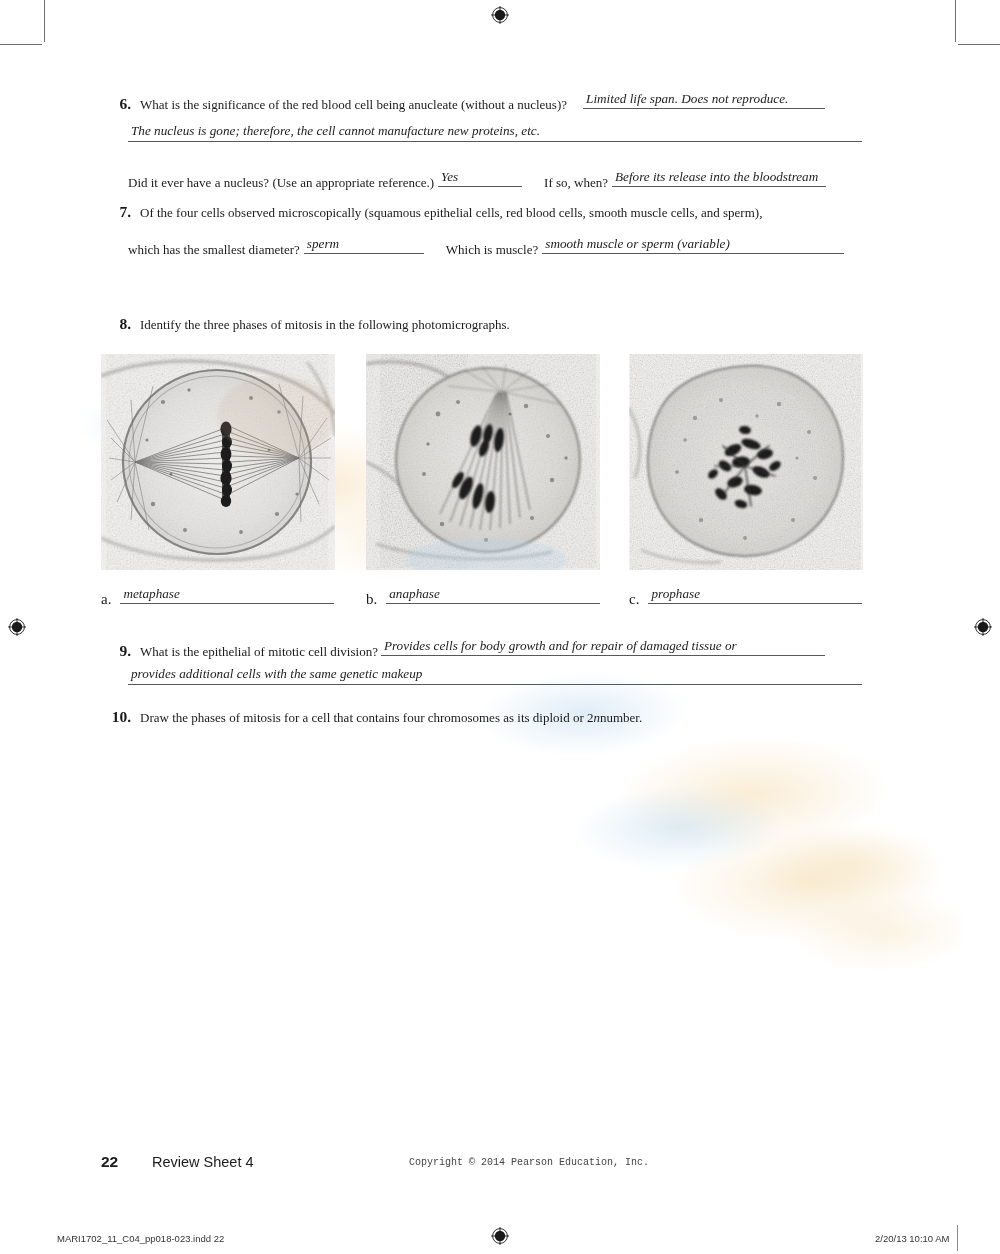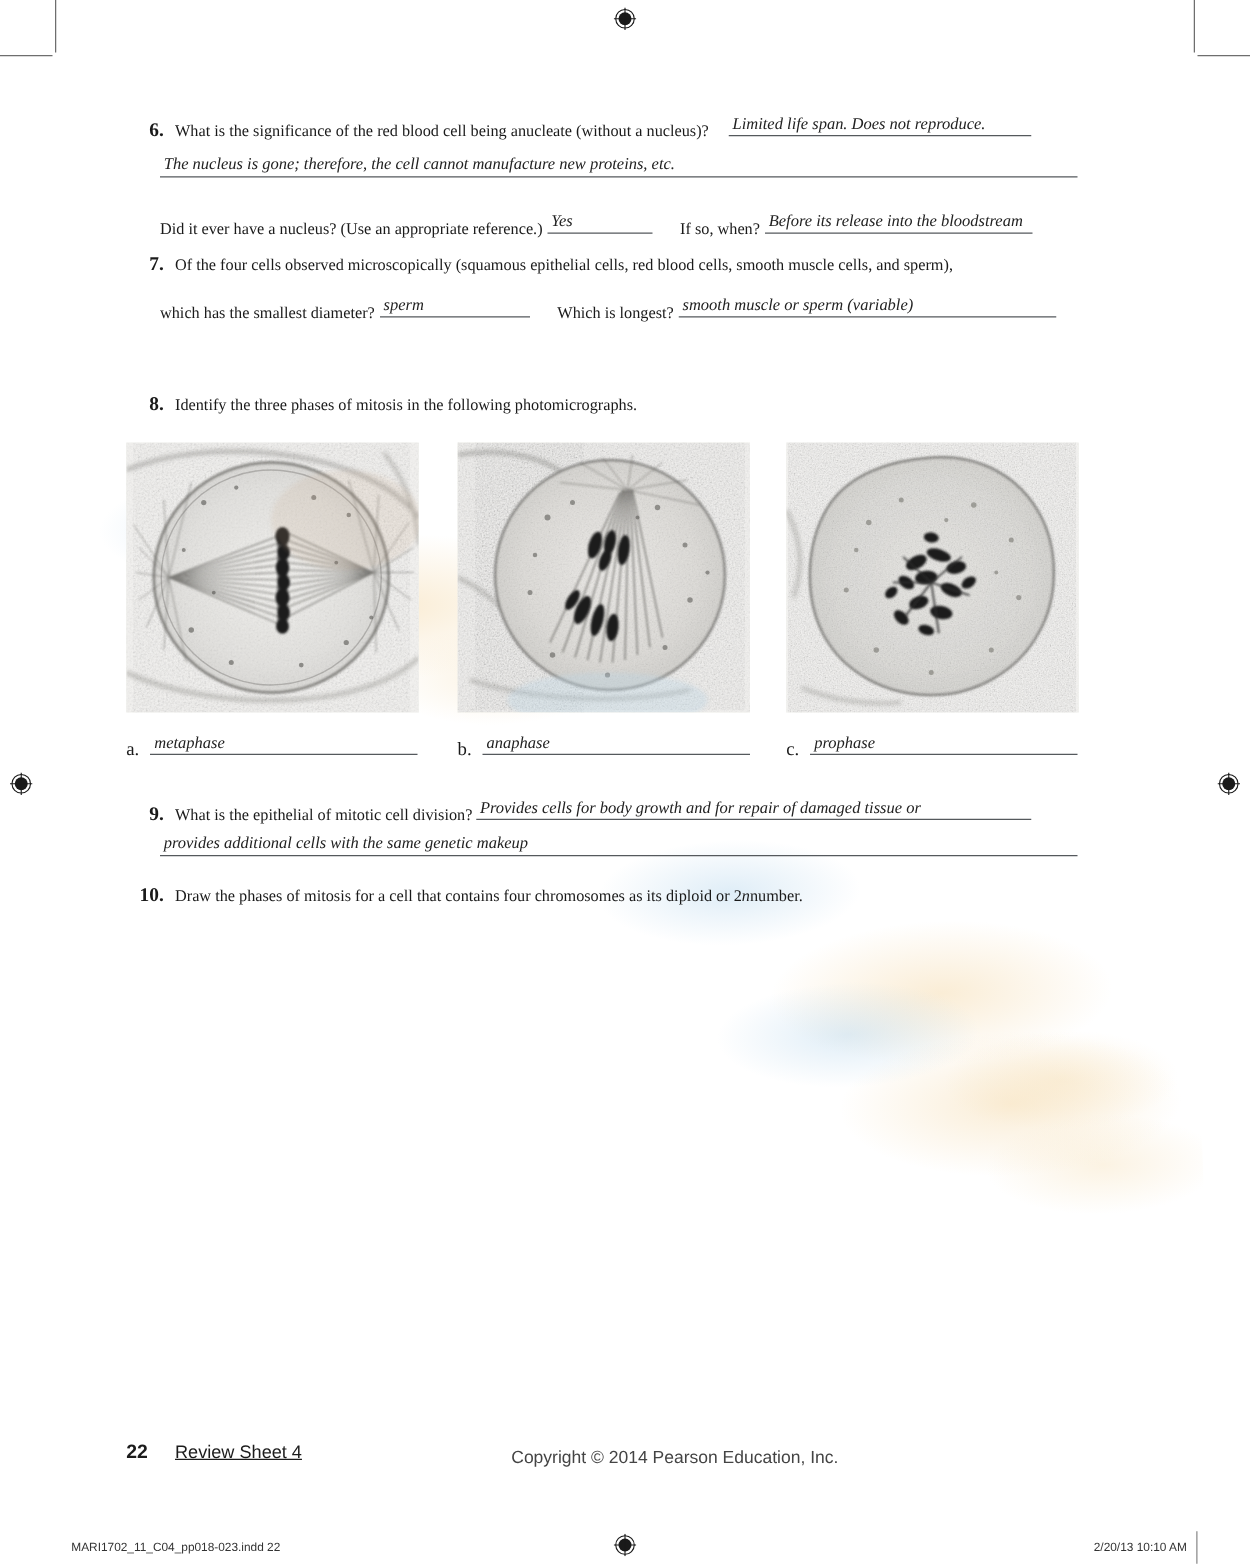--- a/index.html
+++ b/index.html
@@ -134,22 +134,22 @@
 
   
   .folio {
     position: absolute;
     font-family: "Liberation Sans", sans-serif;
   }
   .folio-num { font-size: 15.5px; font-weight: bold; color: #1b1b1b; }
   .folio-label { font-size: 14.5px; color: #1b1b1b; }
   .copyright {
     position: absolute;
-    font-family: Liberation Sans, sans-serif;
-    font-size: 14px;
+    font-family: Liberation Mono, monospace;
+    font-size: 10px;
     color: #444;
   }
   .slugline {
     position: absolute;
     font-family: "Liberation Sans", sans-serif;
     font-size: 9.5px;
     color: #333;
     white-space: nowrap;
   }
   .slug-rule {
@@ -232,21 +232,21 @@
   <div class="qrow" style="left:105px; top:203px;">
     <span class="qnum">7.</span>
     <span class="qtext">Of the four cells observed microscopically (squamous epithelial cells, red blood cells, smooth muscle cells, and sperm),</span>
   </div>
 
   <div class="qrow" style="left:128px; top:235px;">
     <span class="qtext">which has the smallest diameter?</span>
     <span class="ansblank" style="width:120px; height:19px; margin-left:4px;">
       <span>sperm</span>
     </span>
-    <span class="qtext" style="margin-left:22px;">Which is longest?</span>
+    <span class="qtext" style="margin-left:22px;">Which is muscle?</span>
     <span class="ansblank" style="width:302px; height:19px; margin-left:4px;">
       <span>smooth muscle or sperm (variable)</span>
     </span>
   </div>
 
 
   <div class="qrow" style="left:105px; top:315px;">
     <span class="qnum">8.</span>
     <span class="qtext">Identify the three phases of mitosis in the following photomicrographs.</span>
   </div>
@@ -584,20 +584,20 @@
   </div>
 
   <div class="qrow" style="left:101px; top:708px;">
     <span class="qnum" style="width:30px;">10.</span>
     <span class="qtext">Draw the phases of mitosis for a cell that contains four chromosomes as its diploid or 2</span>
       <span class="qtext" style="font-style:italic;">n</span>
       <span class="qtext"> number.</span>
   </div>
 
   <div class="folio folio-num" style="left:101px; top:1153px;">22</div>
-  <div class="folio folio-label" style="left:140px; top:1154px;text-decoration:underline;">Review Sheet 4</div>
+  <div class="folio folio-label" style="left:152px; top:1154px;">Review Sheet 4</div>
   <div class="copyright" style="left:409px; top:1157px;">Copyright © 2014 Pearson Education, Inc.</div>
 
   <div class="slugline" style="left:57px; top:1233px;">MARI1702_11_C04_pp018-023.indd   22</div>
   <div class="slugline" style="left:875px; top:1233px;">2/20/13   10:10 AM</div>
   <div class="slug-rule" style="left:957px; top:1225px;"></div>
 
 </div>
 
 </body></html>

